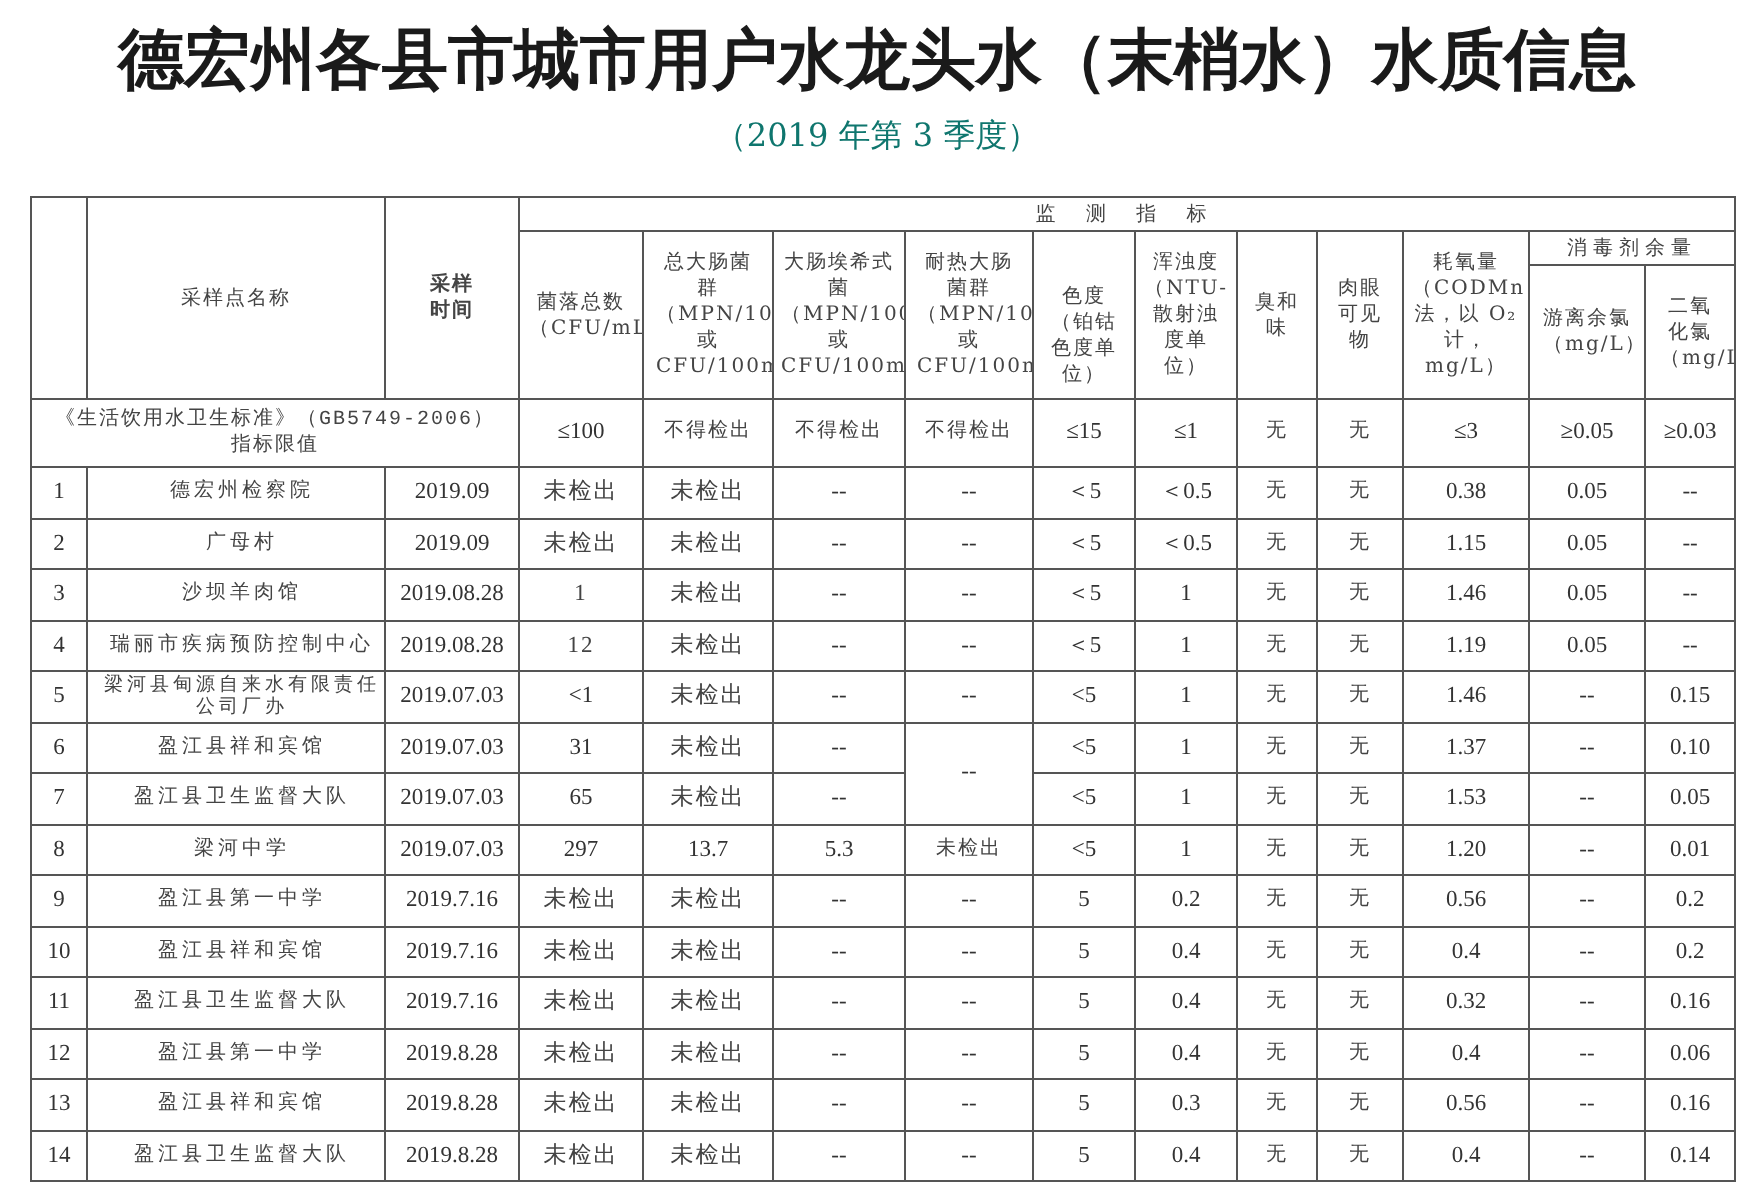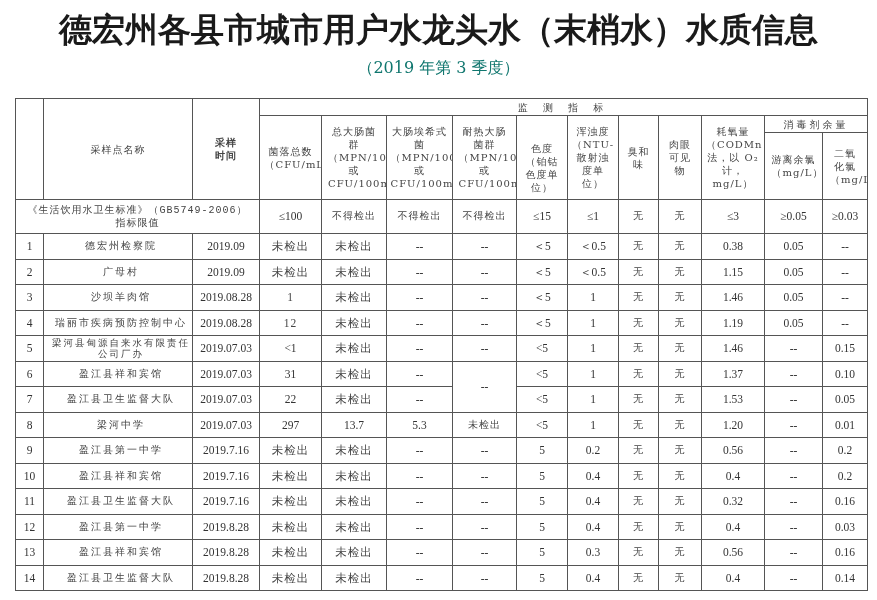--- a/index.html
+++ b/index.html
@@ -179,21 +179,21 @@
       <td class="cn">无</td>
       <td class="num">1.37</td>
       <td class="num">--</td>
       <td class="num">0.10</td>
     </tr>
 
     <tr class="row">
       <td class="num">7</td>
       <td class="name">盈江县卫生监督大队</td>
       <td class="num">2019.07.03</td>
-      <td class="num">22</td>
+      <td class="num">65</td>
       <td class="num cn">未检出</td>
       <td class="num">--</td>
       <td class="num">&lt;5</td>
       <td class="num">1</td>
       <td class="cn">无</td>
       <td class="cn">无</td>
       <td class="num">1.53</td>
       <td class="num">--</td>
       <td class="num">0.05</td>
     </tr>
@@ -273,21 +273,21 @@
       <td class="num cn">未检出</td>
       <td class="num cn">未检出</td>
       <td class="num">--</td>
       <td class="num">--</td>
       <td class="num">5</td>
       <td class="num">0.4</td>
       <td class="cn">无</td>
       <td class="cn">无</td>
       <td class="num">0.4</td>
       <td class="num">--</td>
-      <td class="num">0.03</td>
+      <td class="num">0.06</td>
     </tr>
 
     <tr class="row">
       <td class="num">13</td>
       <td class="name">盈江县祥和宾馆</td>
       <td class="num">2019.8.28</td>
       <td class="num cn">未检出</td>
       <td class="num cn">未检出</td>
       <td class="num">--</td>
       <td class="num">--</td>

